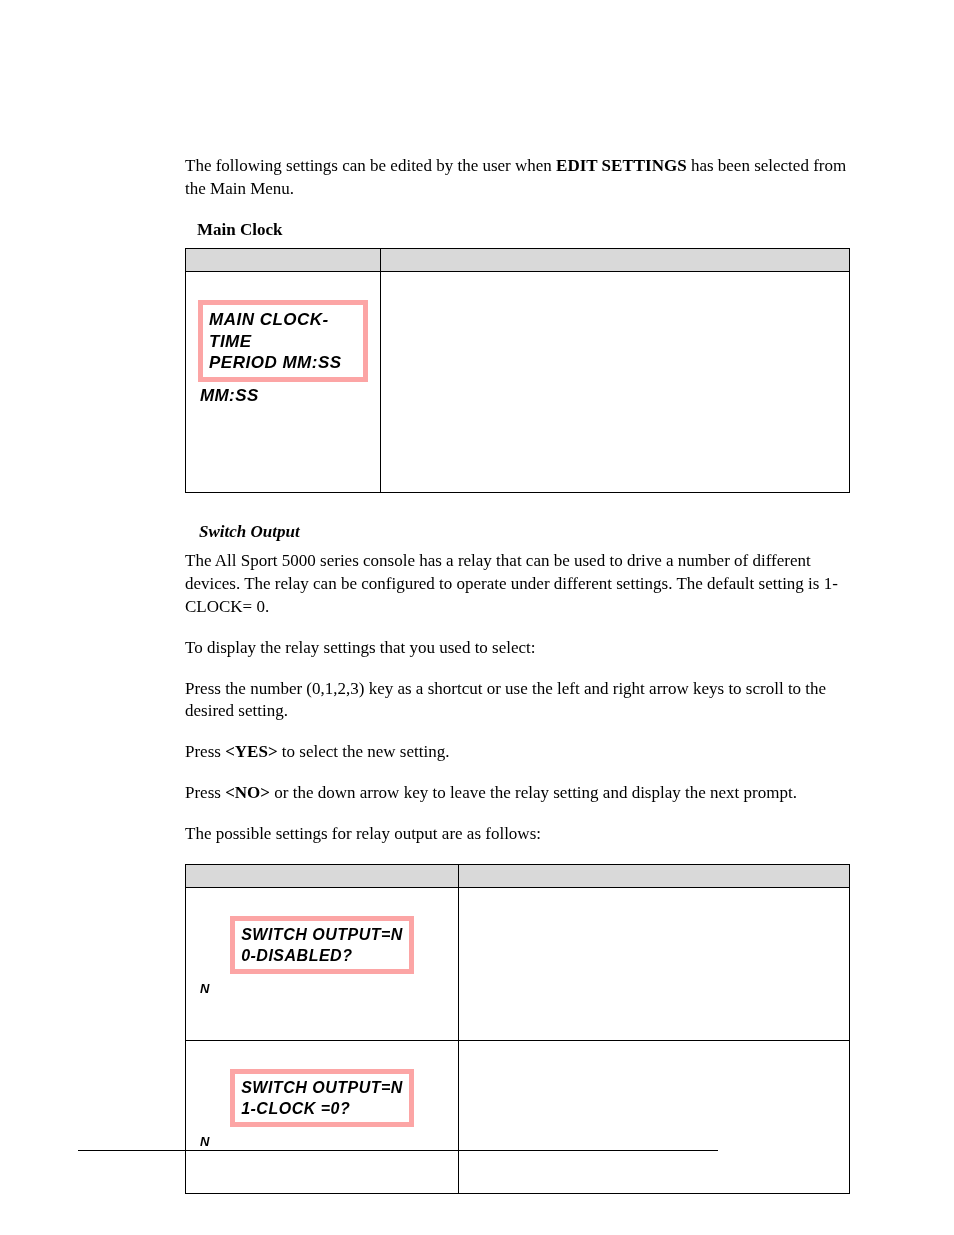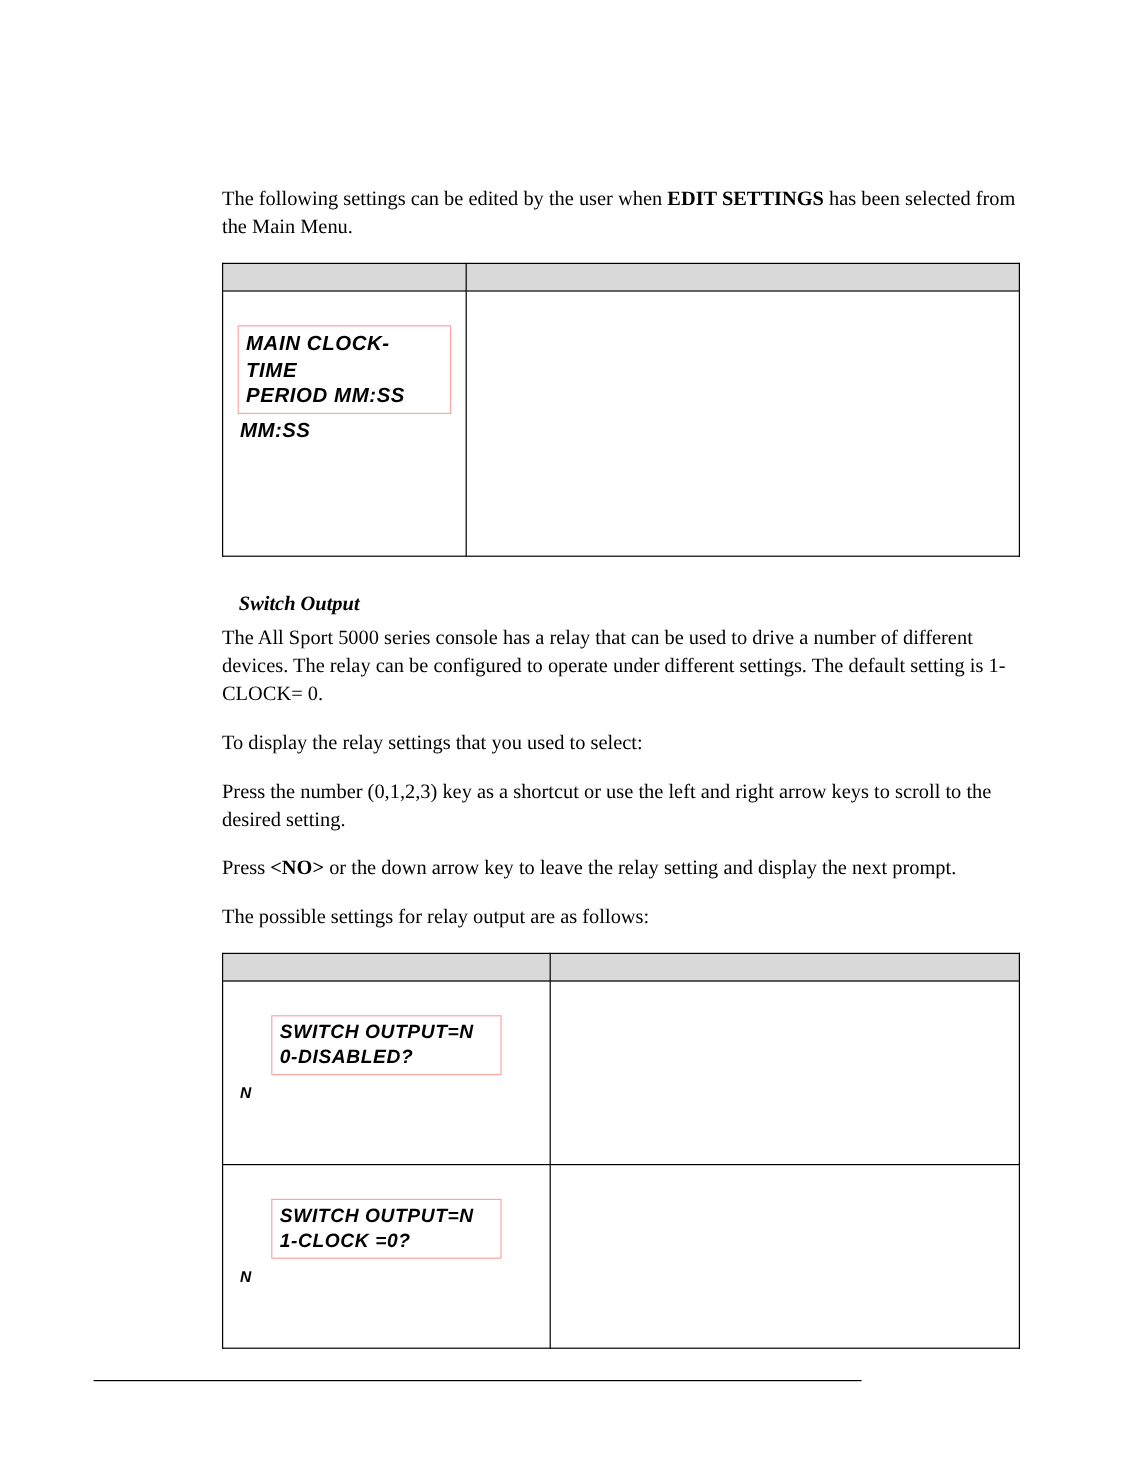--- a/index.html
+++ b/index.html
@@ -51,22 +51,22 @@
   table.prompt-table thead th.col-left { width: 185px; }
   table.prompt-table.second thead th.col-left { width: 272px; }
 
   .cell-pad {
     padding: 28px 12px 12px 12px;
     min-height: 180px;
   }
   .cell-pad.short { min-height: 112px; }
 
   .lcd-box {
-    border: 1px solid #fca5a5;
-    padding: 4px 22px 3px 6px;
+    border: 5px solid #fca5a5;
+    padding: 4px 6px 3px 6px;
     display: inline-block;
     min-width: 148px;
     font-family: "Arial Narrow", Arial, sans-serif;
     font-style: italic;
     font-weight: 600;
     letter-spacing: 0.5px;
     font-size: 17px;
     line-height: 1.28;
     text-align: left;
   }
@@ -101,20 +101,21 @@
 </head>
 <body>
 
 <div class="page">
   <div class="content">
 
     <p>
       <span>The following settings can be edited by the user when </span><span class="bold">EDIT SETTINGS</span><span> has been selected from the Main Menu.</span>
     </p>
 
+    <div class="section-head">Main Clock</div>
 
     <table class="prompt-table">
       <thead>
         <tr>
           <th class="col-left"></th>
           <th></th>
         </tr>
       </thead>
       <tbody>
         <tr>
@@ -133,20 +134,23 @@
         </tr>
       </tbody>
     </table>
 
     <div class="section-head indent2">Switch Output</div>
 
     <p>The All Sport 5000 series console has a relay that can be used to drive a number of different devices.  The relay can be configured to operate under different settings. The default setting is 1-CLOCK= 0.</p>
     <p>To display the relay settings that you used to select:</p>
     <p>Press the number (0,1,2,3) key as a shortcut or use the left and right arrow keys to scroll to the desired setting.</p>
 
+    <p>
+      <span>Press </span><span class="bold">&lt;YES&gt;</span><span> to select the new setting.</span>
+    </p>
 
     <p>
       <span>Press </span><span class="bold">&lt;NO&gt;</span><span> or the down arrow key to leave the relay setting and display the next prompt.</span>
     </p>
 
     <p>The possible settings for relay output are as follows:</p>
 
     <table class="prompt-table second">
       <thead>
         <tr>

